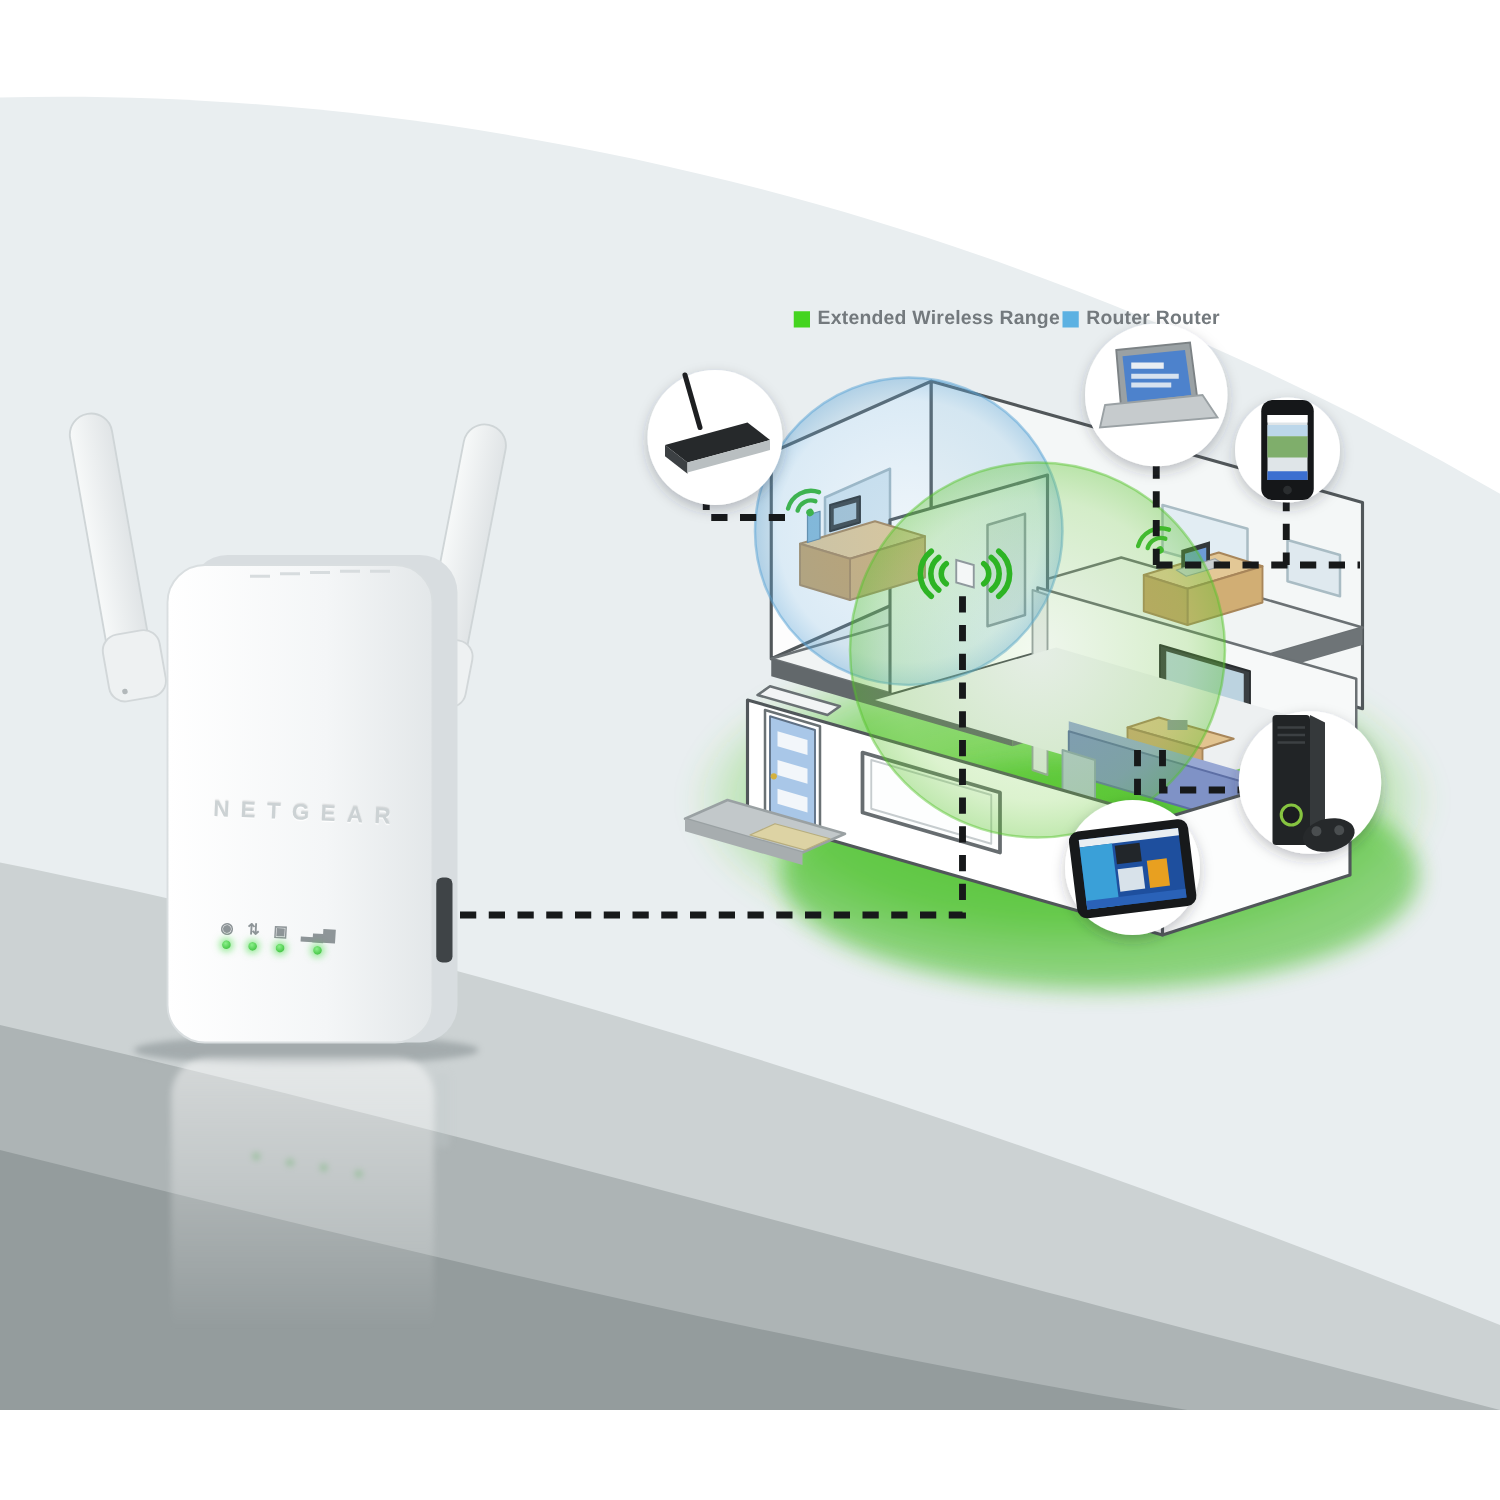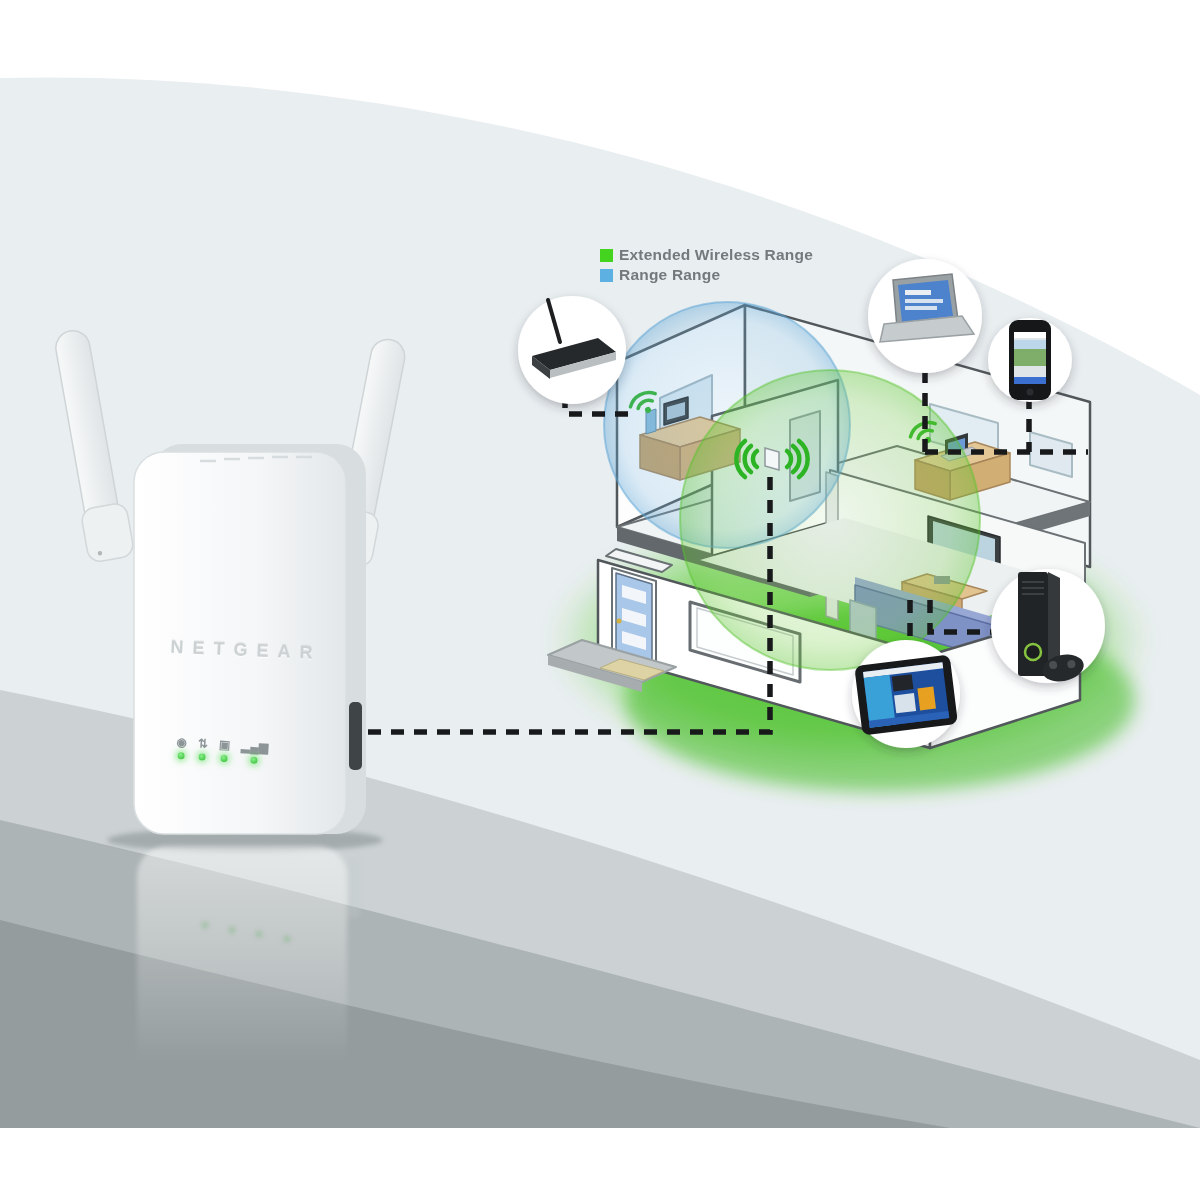--- a/index.html
+++ b/index.html
@@ -1,20 +1,20 @@
 <!DOCTYPE html>
 <html><head>
 <meta charset="utf-8">
 <style>
   html,body{margin:0;padding:0;}
   .stage{position:relative;width:1200px;height:1200px;overflow:hidden;background:#ffffff;
          font-family:"Liberation Sans",sans-serif;}
   .scene{position:absolute;left:0;top:0;}
   
-  .legend{position:absolute;left:600px;top:246px;display:flex;flex-direction:column;gap:2px;}
+  .legend{position:absolute;left:635px;top:246px;display:flex;flex-direction:row;gap:2px;}
   .legend-row{display:flex;align-items:center;gap:6px;}
   .swatch{width:13px;height:13px;display:inline-block;}
   .swatch.extended{background:#44d41f;}
   .swatch.router{background:#5cb1e2;}
   .legend-label{font-size:15.5px;font-weight:700;color:#73797d;letter-spacing:.2px;white-space:nowrap;}
   
   .brand{position:absolute;left:156px;top:640px;width:180px;text-align:center;
          font-size:18px;font-weight:700;letter-spacing:9px;color:#ccd2d4;
          transform:rotate(2.5deg);text-shadow:0 1px 1px #ffffff,0 -1px 1px rgba(0,0,0,.10);}
   
@@ -283,21 +283,21 @@
   </g>
 </svg>
 
 <div class="legend">
   <div class="legend-row">
     <span class="swatch extended"></span>
     <span class="legend-label">Extended Wireless Range</span>
   </div>
   <div class="legend-row">
     <span class="swatch router"></span>
-    <span class="legend-label">Range Range</span>
+    <span class="legend-label">Router Router</span>
   </div>
 </div>
 
 <div class="brand">NETGEAR</div>
 
 <div class="leds">
   <div class="led">
     <span class="led-glyph">◉</span>
     <span class="led-dot"></span>
   </div>

